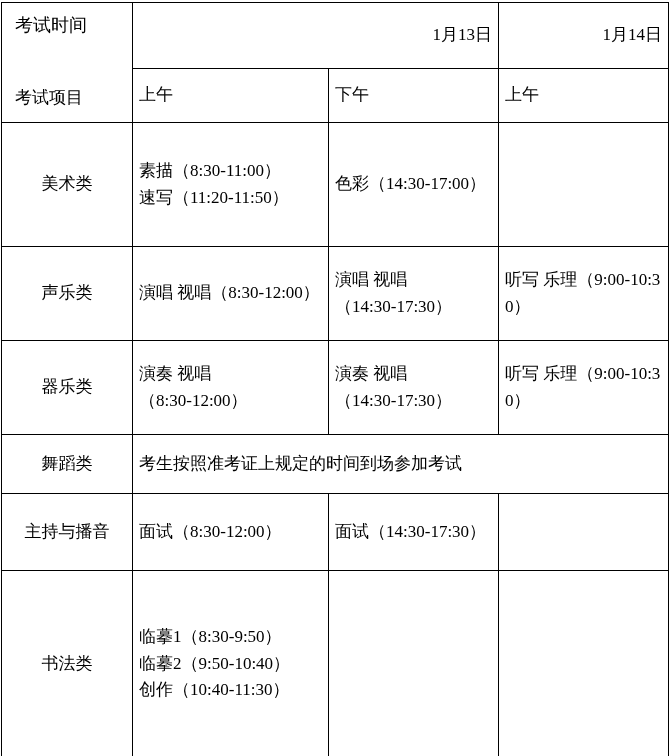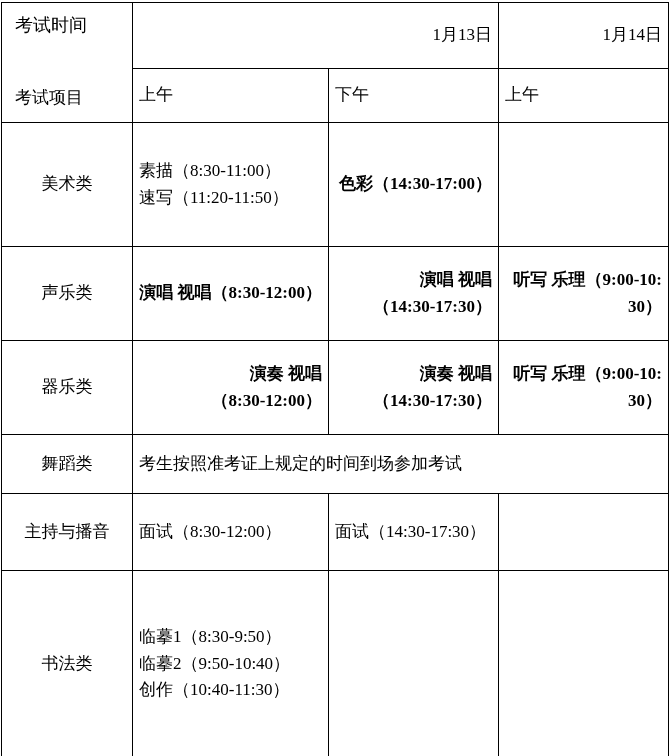--- a/index.html
+++ b/index.html
@@ -74,22 +74,21 @@
   td.session-head {
     text-align: left;
     height: 45px;
     font-size: 17px;
   }
   td.row-label {
     text-align: center;
     font-size: 17px;
   }
   td.cell-center {
-    text-align: right;
-    font-weight: bold;
+    text-align: left;
   }
   td.cell-left {
     text-align: left;
   }
   td.cell-empty { }
   .line { display: block; }
 
   
   tr.r-art td    { height: 115px; }
   tr.r-vocal td  { height: 85px; }

